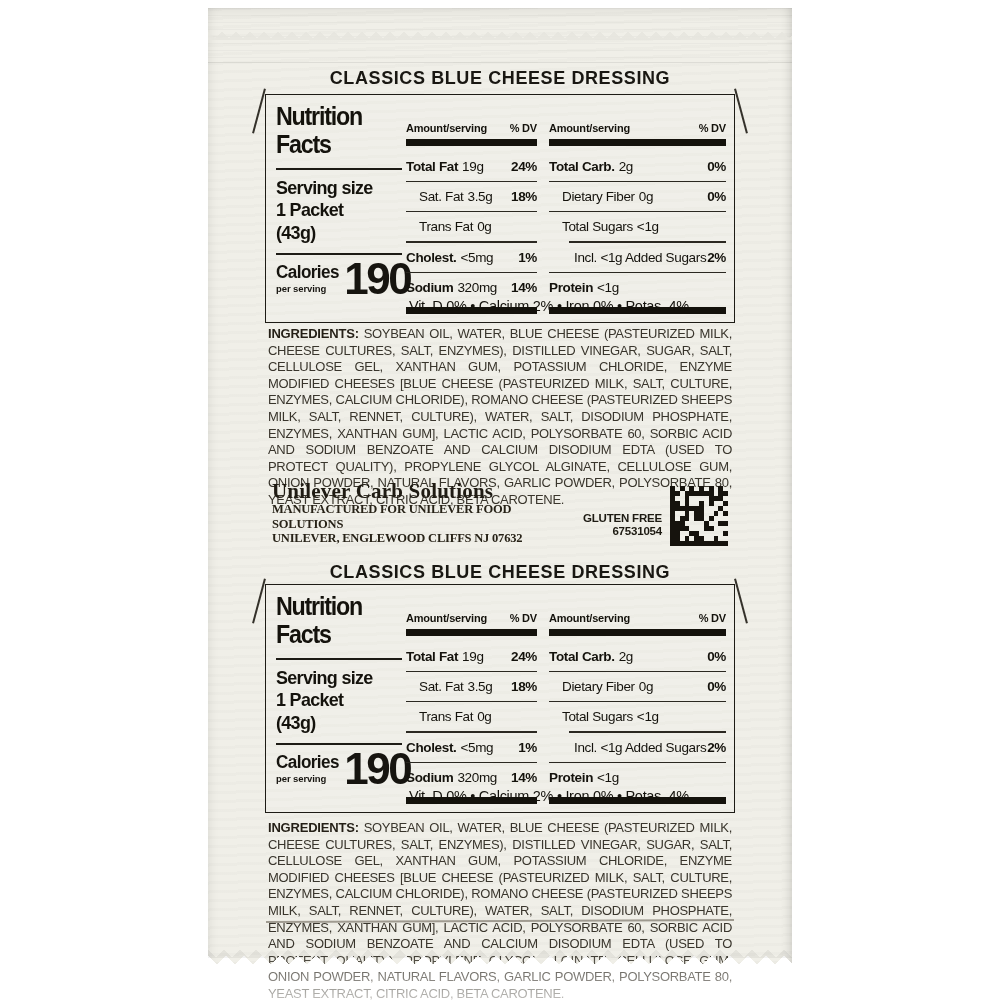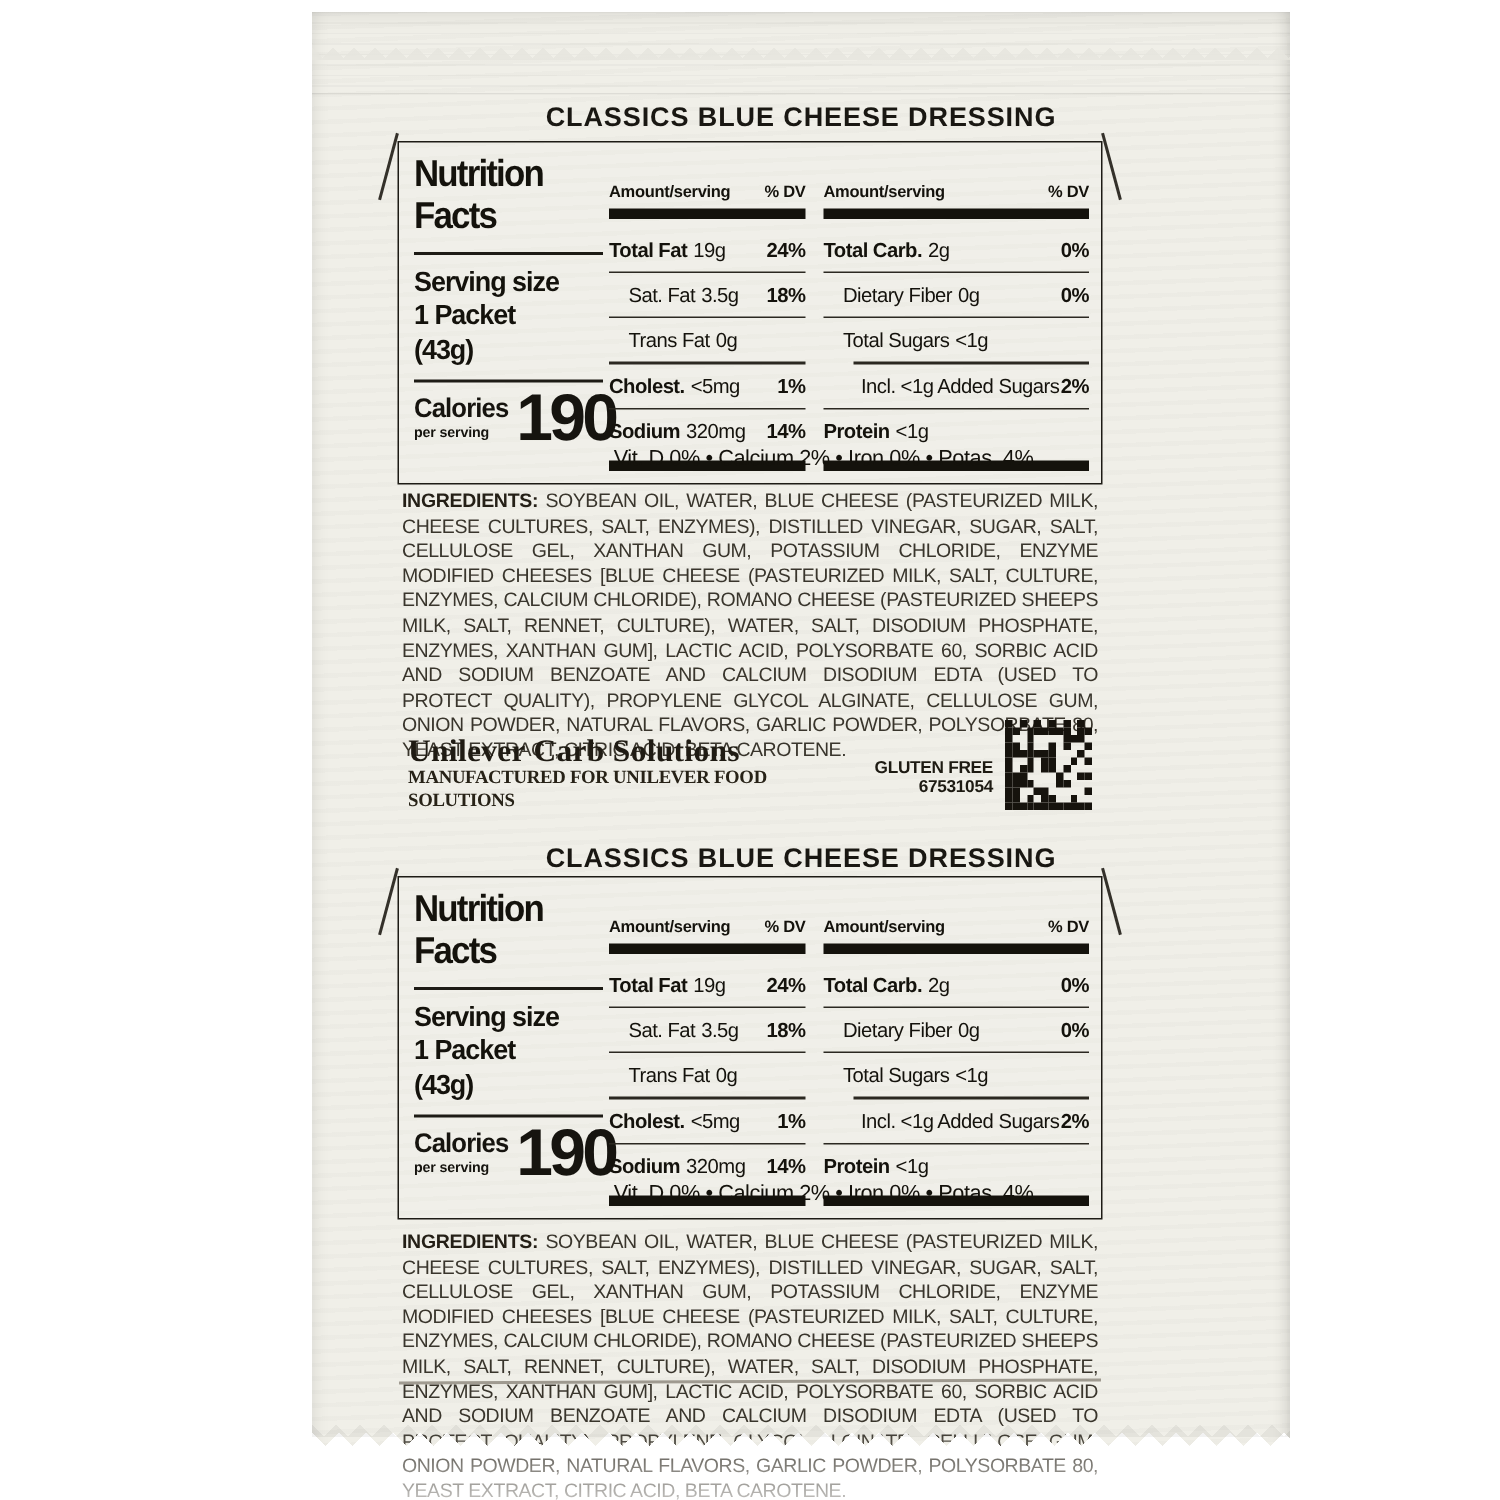--- a/index.html
+++ b/index.html
@@ -4,21 +4,21 @@
 <style>
   html,body{margin:0;padding:0;}
   body{
     width:1000px;height:1000px;position:relative;overflow:hidden;
     background:#ffffff;
     font-family:"Liberation Sans", sans-serif;
     color:#16140f;
   }
   
   .packet{
-    position:absolute;left:208px;top:8px;width:652px;height:960px;
+    position:absolute;left:208px;top:8px;width:584px;height:960px;
     background:var(--packet-bg,#f0efe8);
     background-image:repeating-linear-gradient(178deg, rgba(0,0,0,0.014) 0 3px, rgba(255,255,255,0.02) 3px 9px);
     box-shadow:
       inset -9px 0 12px -9px rgba(0,0,0,0.20),
       inset 9px 0 12px -9px rgba(0,0,0,0.10),
       inset 0 12px 16px -12px rgba(0,0,0,0.10);
   }
   .crimp-top{
     position:absolute;top:0;left:0;right:0;height:54px;
     background:linear-gradient(#fcfbf8,#f3f2ec);
@@ -228,20 +228,21 @@
     </div>
     <div class="vits">Vit. D 0% • Calcium 2% • Iron 0% • Potas. 4%</div>
   </div>
 
   <p class="ingr" id="ingr1"><b>INGREDIENTS:</b> <span>SOYBEAN OIL, WATER, BLUE CHEESE (PASTEURIZED MILK, CHEESE CULTURES, SALT, ENZYMES), DISTILLED VINEGAR, SUGAR, SALT, CELLULOSE GEL, XANTHAN GUM, POTASSIUM CHLORIDE, ENZYME MODIFIED CHEESES [BLUE CHEESE (PASTEURIZED MILK, SALT, CULTURE, ENZYMES, CALCIUM CHLORIDE), ROMANO CHEESE (PASTEURIZED SHEEPS MILK, SALT, RENNET, CULTURE), WATER, SALT, DISODIUM PHOSPHATE, ENZYMES, XANTHAN GUM], LACTIC ACID, POLYSORBATE 60, SORBIC ACID AND SODIUM BENZOATE AND CALCIUM DISODIUM EDTA (USED TO PROTECT QUALITY), PROPYLENE GLYCOL ALGINATE, CELLULOSE GUM, ONION POWDER, NATURAL FLAVORS, GARLIC POWDER, POLYSORBATE 80, YEAST EXTRACT, CITRIC ACID, BETA CAROTENE.</span></p>
 
   <div class="mfg">
     <div class="mfg-text">
       <div class="mfg-brand">Unilever Carb Solutions</div>
       <div class="mfg-line">MANUFACTURED FOR UNILEVER FOOD SOLUTIONS</div>
+      <div class="mfg-line">UNILEVER, ENGLEWOOD CLIFFS NJ 07632</div>
     </div>
     <div class="gf">
       <div>GLUTEN FREE</div>
       <div>67531054</div>
     </div>
     <div class="dm">
         <i class="on"></i>
         <i></i>
         <i class="on"></i>
         <i></i>

